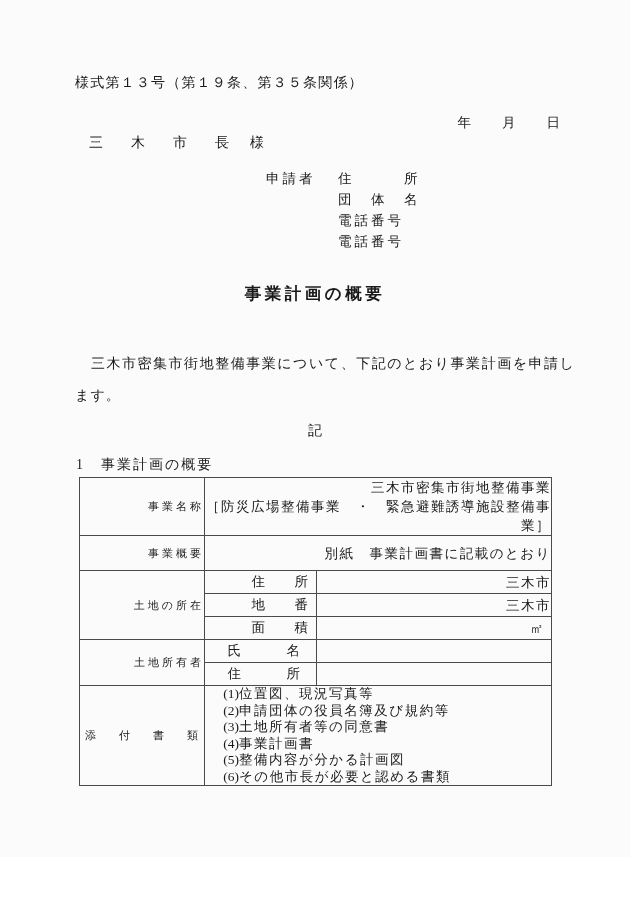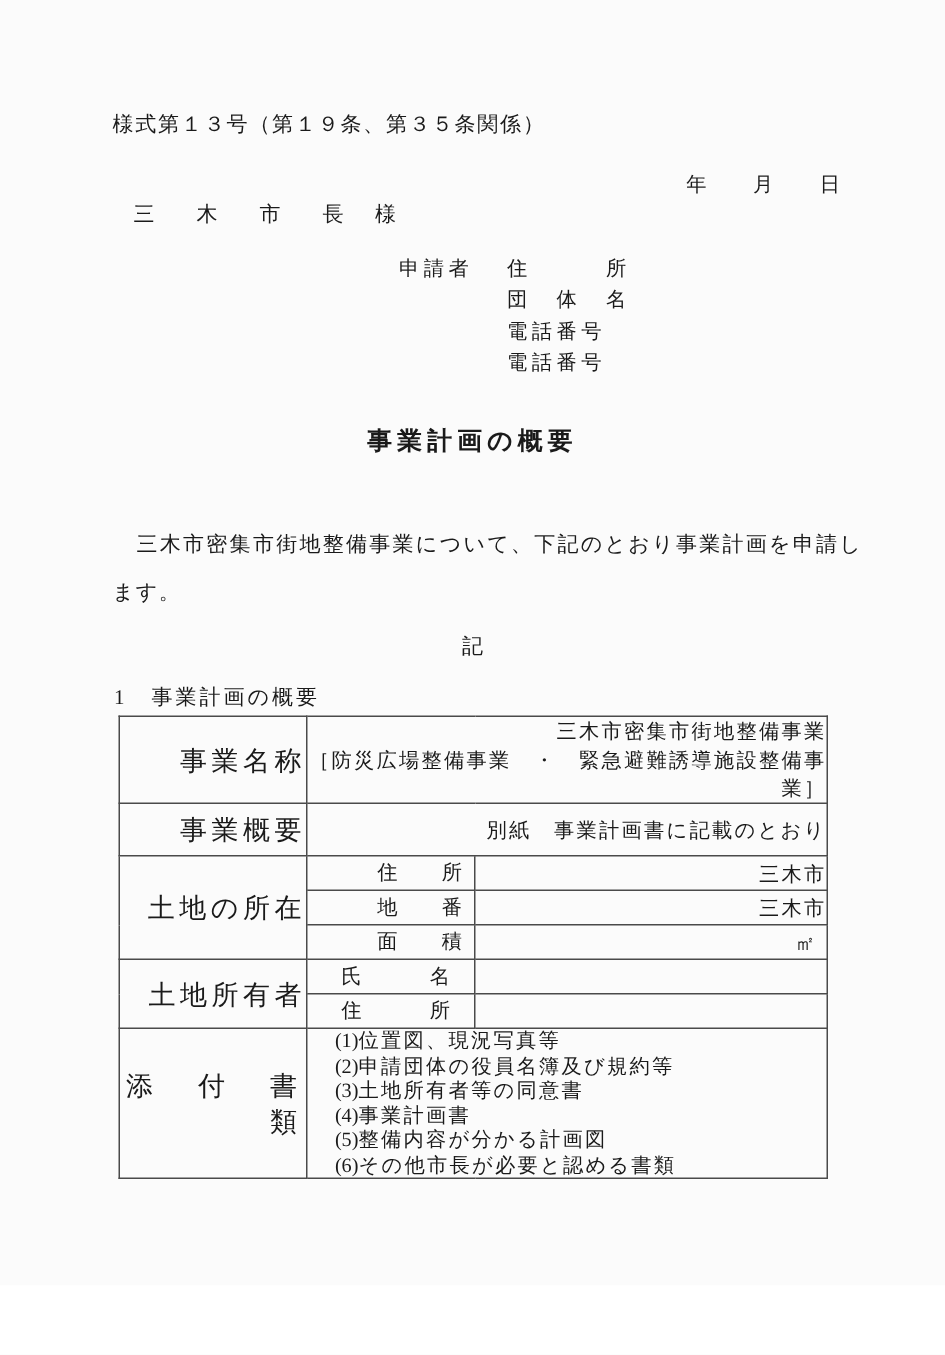--- a/index.html
+++ b/index.html
@@ -118,21 +118,21 @@
   .tbl td {
     border: 1px solid #4a4a4a;
     padding: 0;
     vertical-align: middle;
     text-align: right;
   }
   .lbl {
     width: 125px;
     text-align: center;
     letter-spacing: 3px;
-    font-size: 18px;
+    font-size: 11px;
   }
   .lbl-wide { letter-spacing: 6px; }
   .sub {
     width: 112px;
     text-align: center;
     font-size: 13.5px;
   }
   .sub-inner { letter-spacing: 8px; padding-left: 8px; }
   .sub-inner-wide { letter-spacing: 16px; padding-left: 16px; }
   .val {

